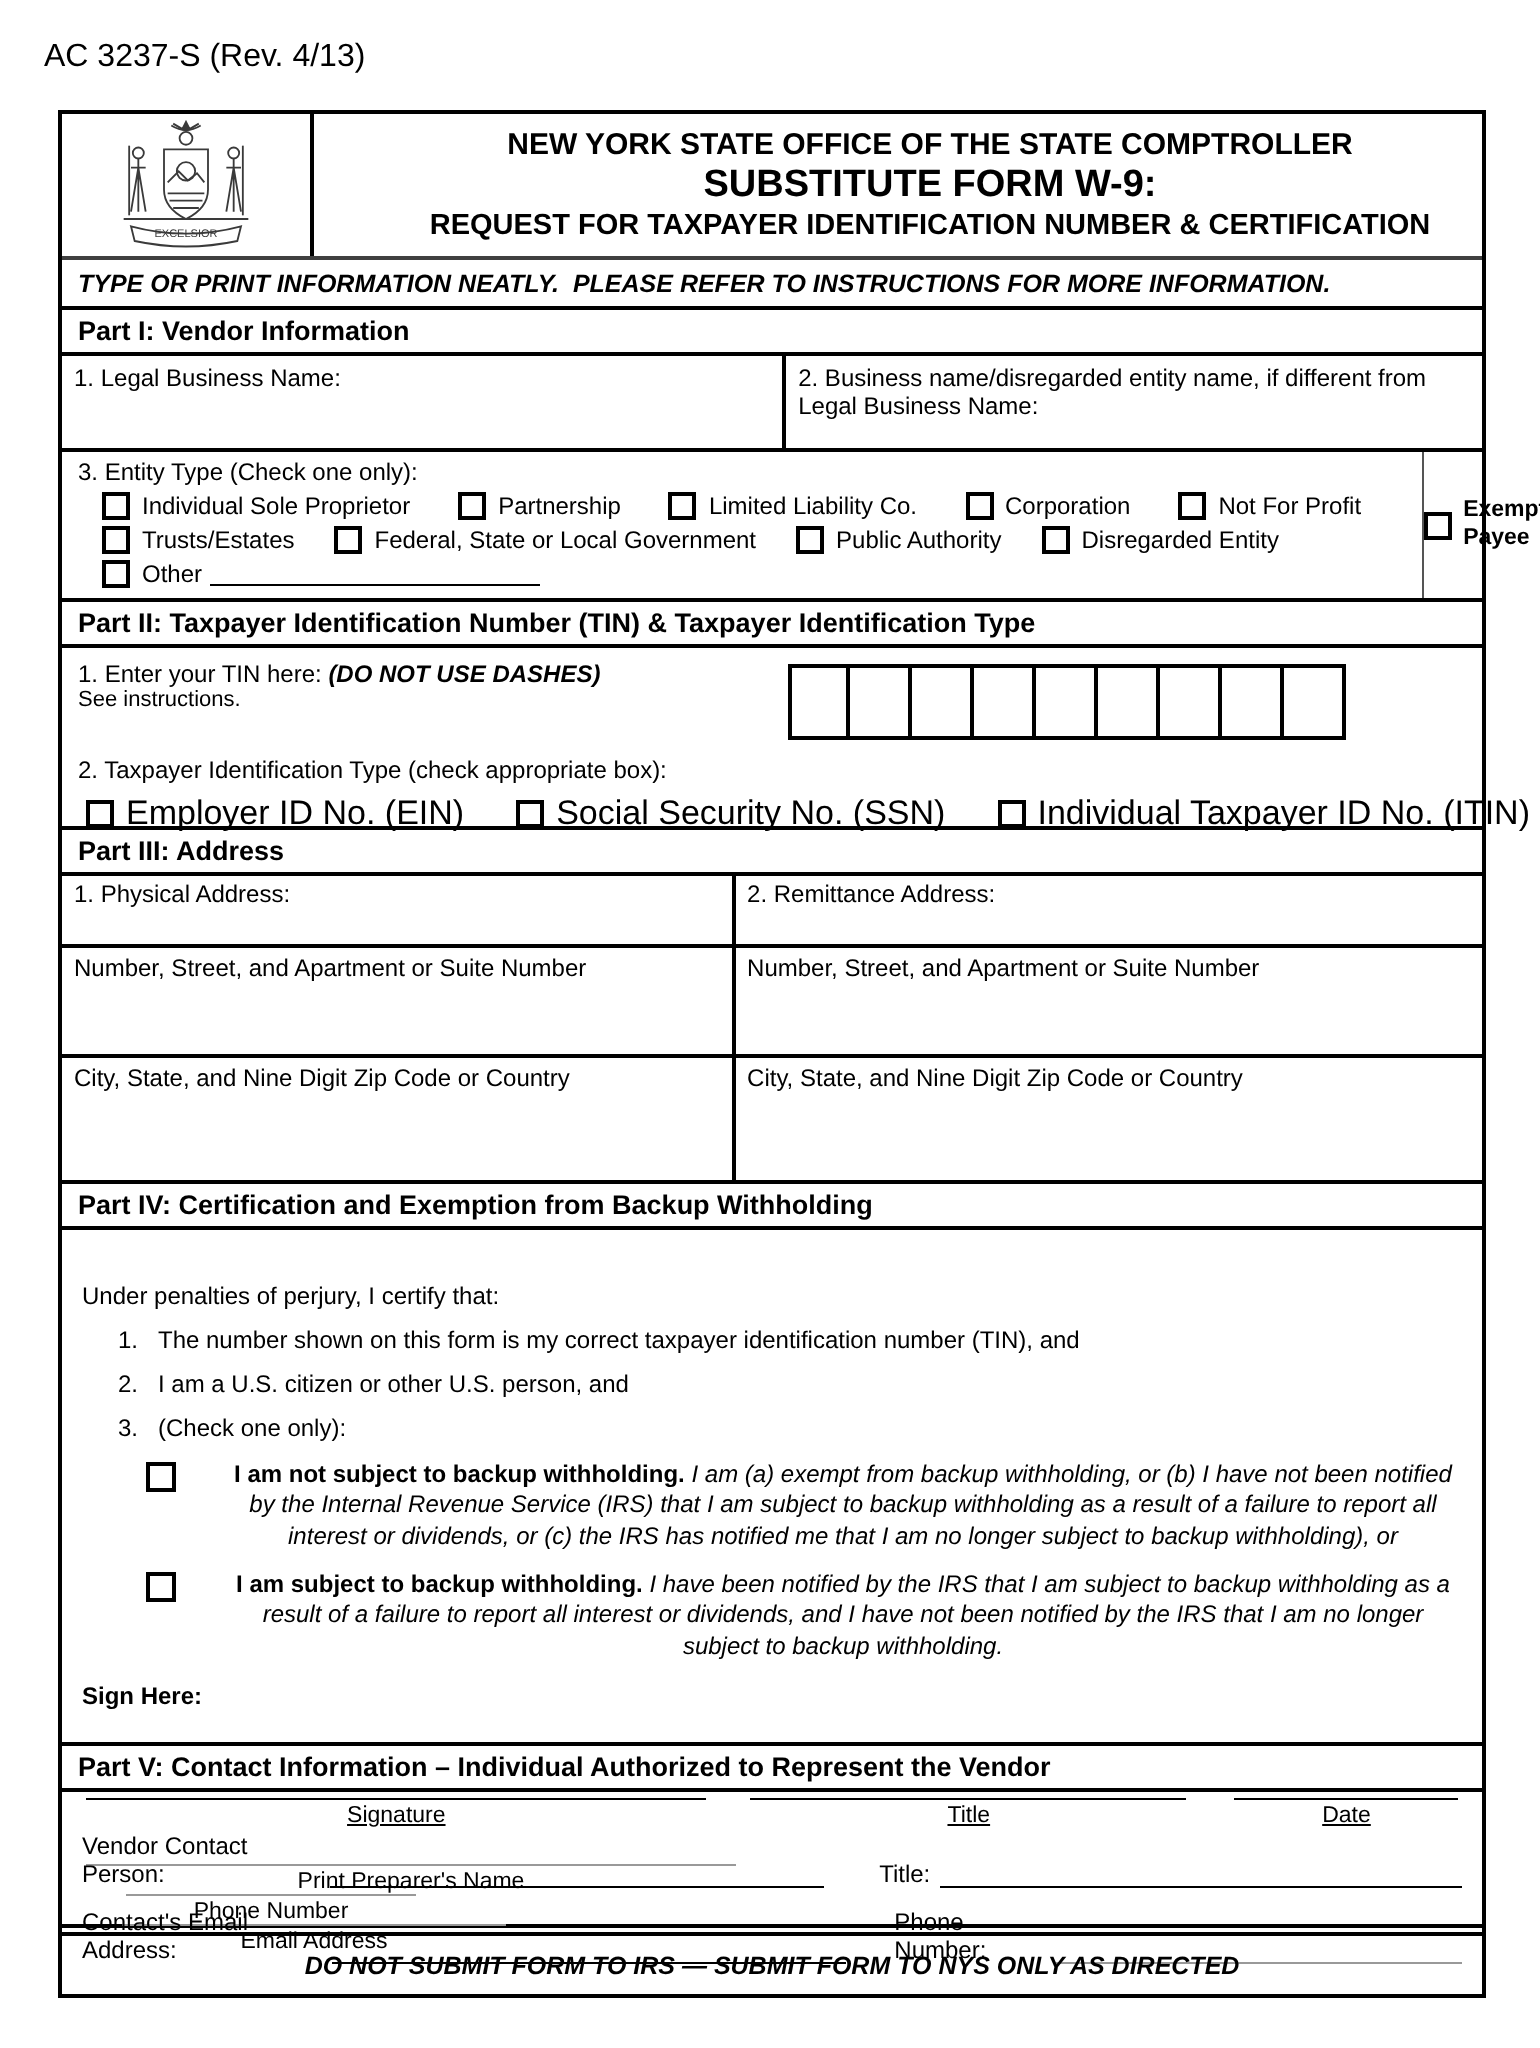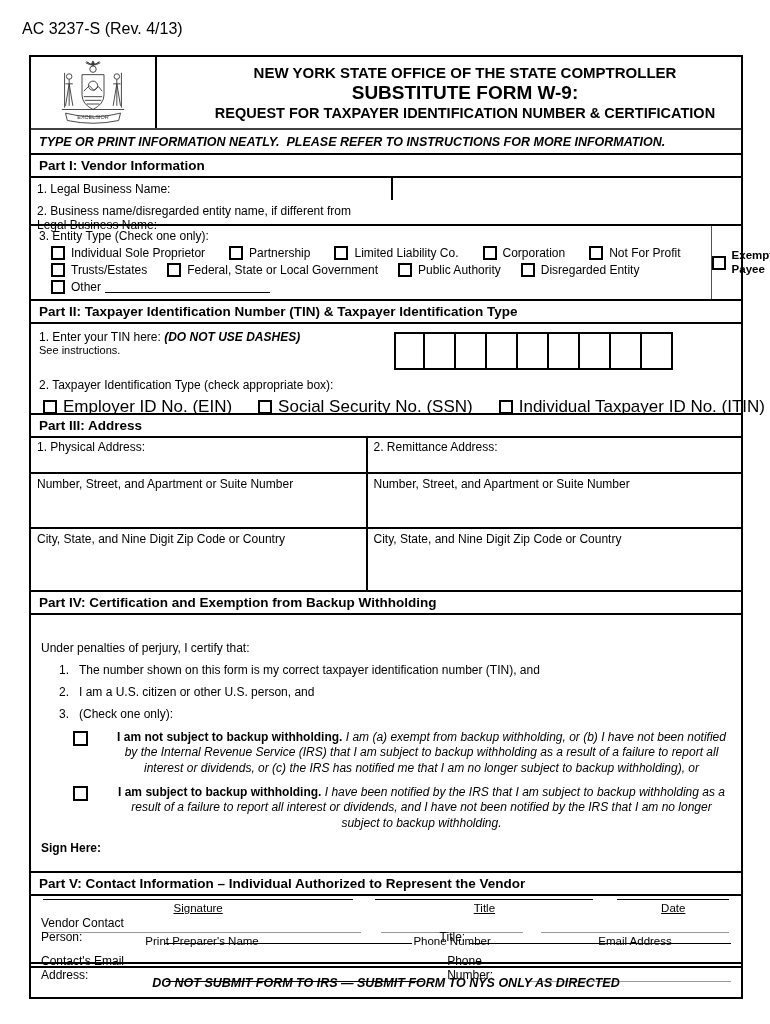--- a/index.html
+++ b/index.html
@@ -14,21 +14,21 @@
   .title-cell { flex:1; display:flex; flex-direction:column; align-items:center; justify-content:center; text-align:center; padding:2px 6px; }
   .title-agency { font-size:15px; font-weight:bold; }
   .title-main { font-size:19px; font-weight:bold; margin-top:1px; }
   .title-sub { font-size:14.5px; font-weight:bold; margin-top:1px; }
 
   .instruction-bar { height:25px; border-bottom:2px solid #000; font-size:12.5px; font-weight:bold; font-style:italic; display:flex; align-items:center; padding-left:8px; white-space:pre-wrap; }
 
   .part-header { height:23px; border-bottom:2px solid #000; font-size:13.5px; font-weight:bold; display:flex; align-items:center; padding-left:8px; }
 
   .row { display:flex; border-bottom:2px solid #000; }
-  .name-row { height:48px;flex-direction:column; }
+  .name-row { height:48px; }
   .name-cell { padding:4px 6px; font-size:12px; }
   .name-cell.left { width:51%; border-right:2px solid #000; }
   .name-cell.right { width:49%; }
 
   .entity-row { height:75px; }
   .entity-main { flex:1; padding:3px 6px 2px 8px; font-size:12px; border-right:1px solid #555; }
   .exempt-cell { width:99px; display:flex; align-items:center; justify-content:center; gap:6px; font-size:11.5px; font-weight:bold; line-height:1.15; }
   .cb { display:inline-block; width:14px; height:14px; border:2px solid #000; background:#fff; vertical-align:-3px; flex:none; }
   .cb-row { display:flex; align-items:center; margin:3px 0 0 12px; }
   .cb-opt { display:flex; align-items:center; gap:6px; white-space:nowrap; }
@@ -61,21 +61,21 @@
   .p4-item { display:flex; margin:8px 0 0 18px; }
   .p4-item .num { width:20px; flex:none; }
   .p4-check { display:flex; gap:24px; margin:9px 0 0 32px;text-align:center; }
   .p4-check .cb { width:15px; height:15px; margin-top:1px; }
   .p4-check .txt { line-height:1.28; width:620px; }
   .p4-check .b { font-weight:bold; }
   .p4-check .i { font-style:italic; }
   .sign-here { font-weight:bold; font-size:12px; margin-top:10px; }
   .sig-row { display:flex; margin:0 2px; }
   .sig-row1 { margin-top:44px;text-decoration:underline; }
-  .sig-row2 { margin-top:18px; }
+  .sig-row2 { margin-top:18px;flex-direction:column; }
   .sig-field { border-top:1px solid #000; text-align:center; font-size:11.5px; padding-top:2px; }
   .sig-row2 .sig-field { border-top-color:#999; }
   .sf-signature { width:320px; }
   .sf-title { width:225px; margin-left:22px; }
   .sf-date { width:115px; margin-left:24px; }
   .sf-preparer { width:325px; }
   .sf-phone { width:145px; margin-left:20px; }
   .sf-email { width:192px; margin-left:18px; }
 
   .part5-body { border-bottom:2px solid #000; padding:10px 10px 8px 10px; height:68px; font-size:12px; }

